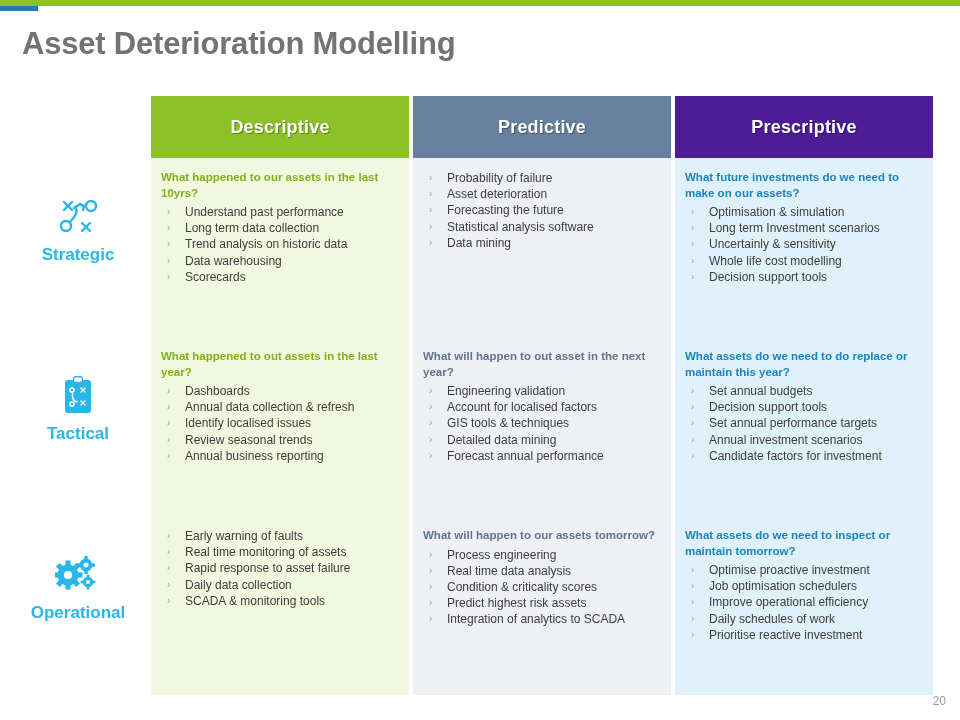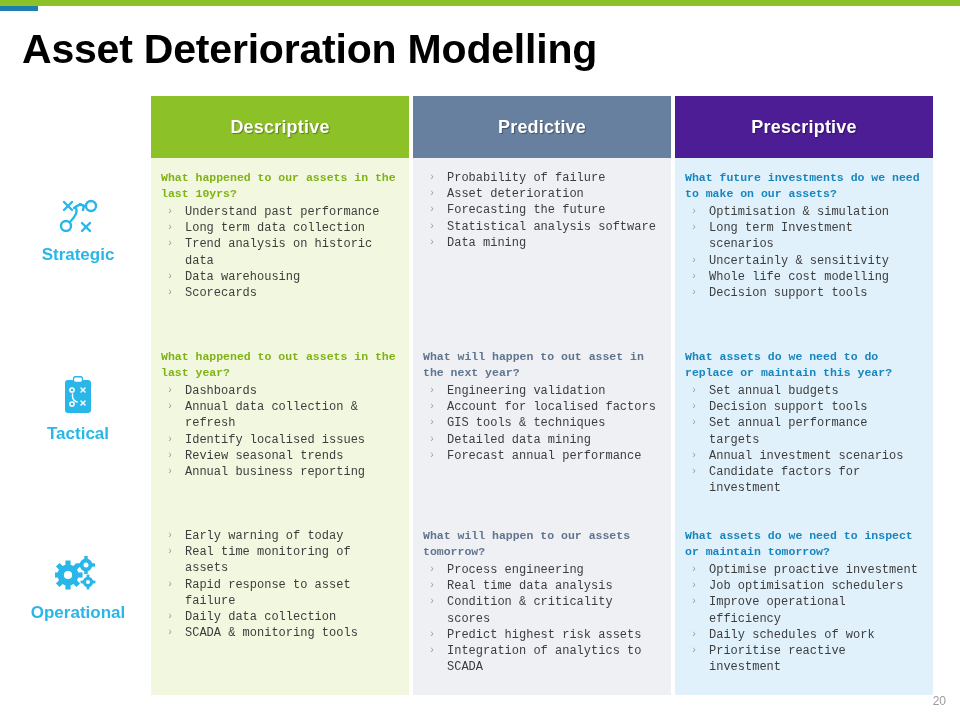--- a/index.html
+++ b/index.html
@@ -26,23 +26,23 @@
     position: absolute;
     left: 0; top: 6px;
     width: 38px; height: 5px;
     background: #1f7eb0;
   }
 
   
   .slide-title {
     position: absolute;
     left: 22px; top: 26px;
-    font-size: 41px;
+    font-size: 31px;
     font-weight: bold;
-    color: #000000;
+    color: #737373;
     letter-spacing: -0.2px;
     white-space: nowrap;
   }
 
   
   .matrix {
     position: absolute;
     left: 151px;
     top: 96px;
     width: 782px;
@@ -63,21 +63,20 @@
     color: #ffffff;
     font-size: 18px;
     font-weight: bold;
     letter-spacing: 0.2px;
     text-shadow: 1px 1px 1px rgba(0,0,0,0.35);
   }
   .col-body {
     flex: 1;
     display: flex;
     flex-direction: column;
-    font-family: Liberation Mono, monospace;
   }
   .cell {
     height: 179px;
     padding: 12px 10px 0 10px;
     box-sizing: border-box;
   }
   .cell-q {
     font-size: 11.5px;
     font-weight: bold;
     line-height: 15.5px;
@@ -264,21 +263,21 @@
           <li><span class="chev">›</span><span>Dashboards</span></li>
           <li><span class="chev">›</span><span>Annual  data collection &amp; refresh</span></li>
           <li><span class="chev">›</span><span>Identify  localised issues</span></li>
           <li><span class="chev">›</span><span>Review  seasonal trends</span></li>
           <li><span class="chev">›</span><span>Annual  business reporting</span></li>
         </ul>
       </div>
 
       <div class="cell">
         <ul class="cell-list">
-          <li><span class="chev">›</span><span>Early warning  of today</span></li>
+          <li><span class="chev">›</span><span>Early warning  of faults</span></li>
           <li><span class="chev">›</span><span>Real time monitoring  of assets</span></li>
           <li><span class="chev">›</span><span>Rapid  response to asset failure</span></li>
           <li><span class="chev">›</span><span>Daily data collection</span></li>
           <li><span class="chev">›</span><span>SCADA &amp;  monitoring tools</span></li>
         </ul>
       </div>
 
     </div>
   </div>
 

